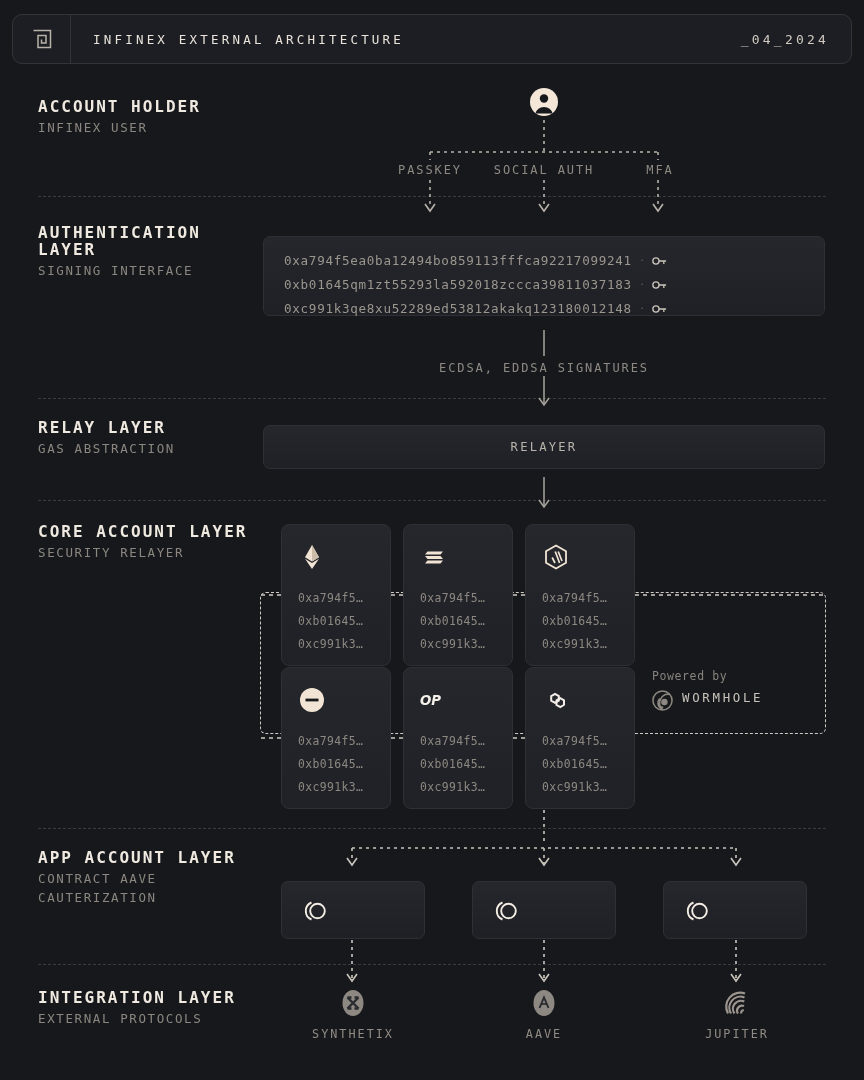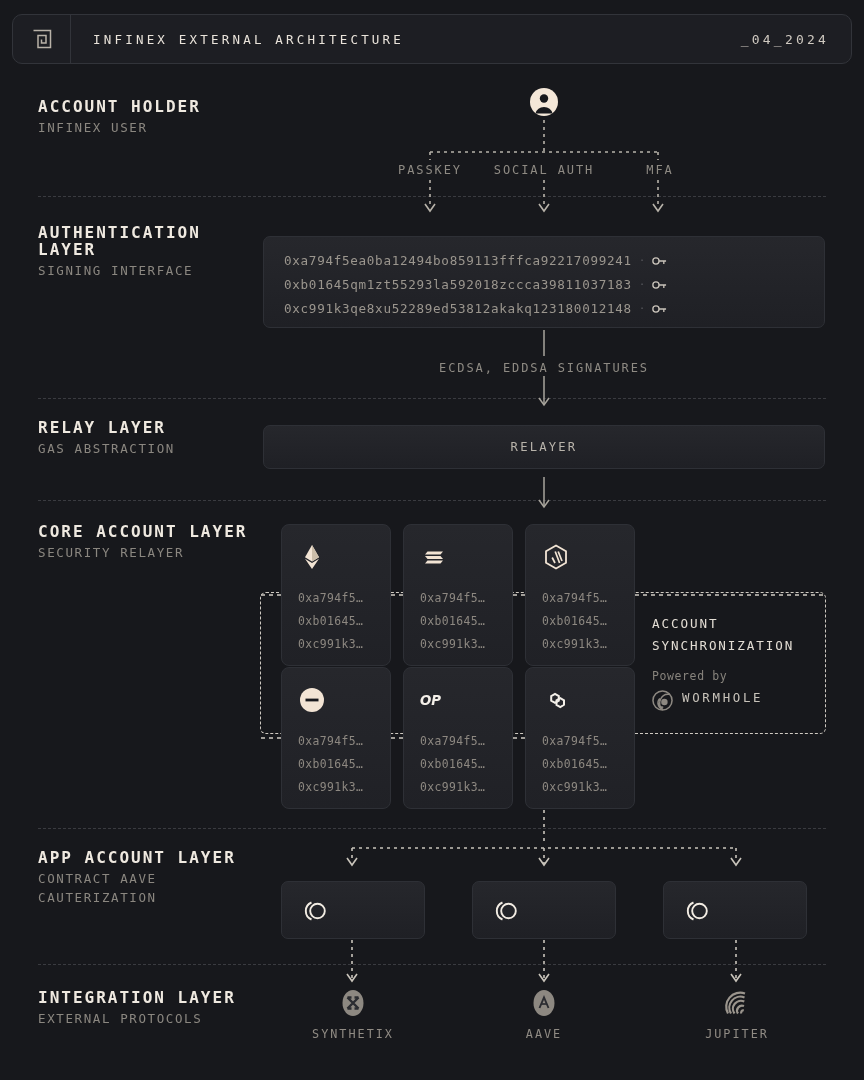--- a/index.html
+++ b/index.html
@@ -180,21 +180,21 @@
   <div class="divider" style="top:500px;"></div>
   <div class="divider" style="top:828px;"></div>
   <div class="divider" style="top:964px;"></div>
 
   <div class="sec-label" style="top:224px;">
     <div class="sec-title">AUTHENTICATION
 LAYER</div>
     <div class="sec-sub">SIGNING INTERFACE</div>
   </div>
 
-  <div class="panel panel-grad" style="left:263px;top:236px;width:562px;height:92px;">
+  <div class="panel panel-grad" style="left:263px;top:236px;width:562px;height:80px;">
     <div class="auth-row" style="top:16px;">
       <div class="addr">0xa794f5ea0ba12494bo859113fffca92217099241</div>
       <span class="addr-dot">·</span>
       <svg class="key-icon" viewBox="0 0 16 12">
         <circle cx="4.2" cy="6" r="3.3" fill="none" stroke="#c9c3ba" stroke-width="1.4"></circle>
         <path d="M7.5 6 H15 M12.6 6 V9.2" fill="none" stroke="#c9c3ba" stroke-width="1.4"></path>
       </svg>
     </div>
     <div class="auth-row" style="top:40px;">
       <div class="addr">0xb01645qm1zt55293la592018zccca39811037183</div>
@@ -223,22 +223,20 @@
   <div class="panel panel-grad" style="left:263px;top:425px;width:562px;height:44px;">
     <div class="relayer-label">RELAYER</div>
   </div>
 
   <div class="sec-label" style="top:523px;">
     <div class="sec-title">CORE ACCOUNT LAYER</div>
     <div class="sec-sub">SECURITY RELAYER</div>
   </div>
 
   <div class="sync-box" style="left:260px;top:592px;width:566px;height:142px;"></div>
-  <div class="sync-title" style="left:652px;top:613px;width:180px;">ACCOUNT
-SYNCHRONIZATION</div>
   <div class="sync-powered" style="left:652px;top:669px;">Powered by</div>
   <div class="sync-brand" style="left:652px;top:690px;">
     <svg style="width:21px;height:21px;" viewBox="0 0 22 22">
       <circle cx="11" cy="11" r="10" fill="none" stroke="#8d8881" stroke-width="1.6"></circle>
       <path d="M18.3 4.6a9 9 0 0 0-6.9 15.9 7 7 0 0 1-3.2-11.6 5.2 5.2 0 0 0 3.6 9.1" fill="none" stroke="#8d8881" stroke-width="1.5"></path>
       <circle cx="13" cy="12.5" r="3.4" fill="#8d8881"></circle>
     </svg>
     <span class="sync-brand-text">WORMHOLE</span>
   </div>
 

